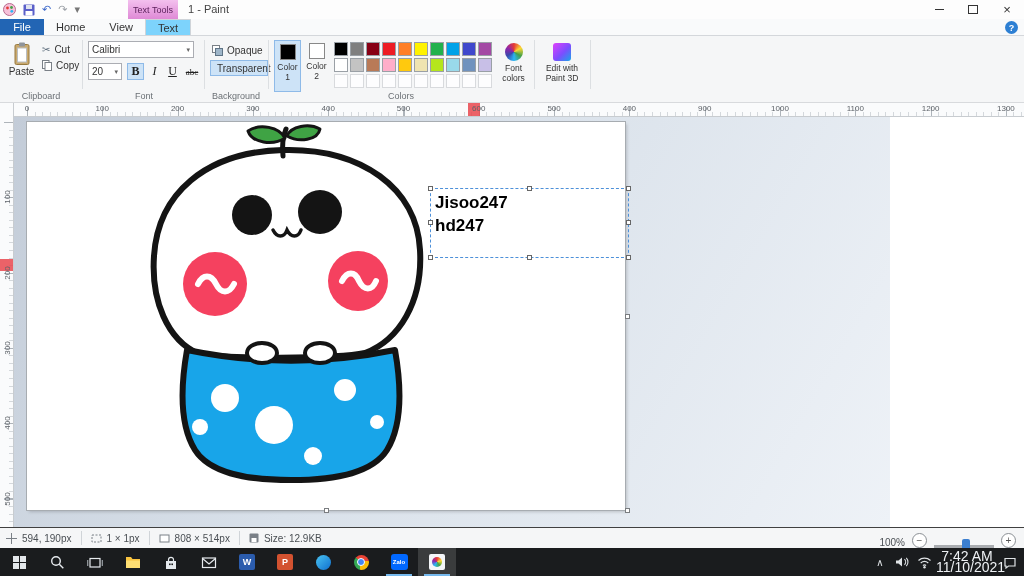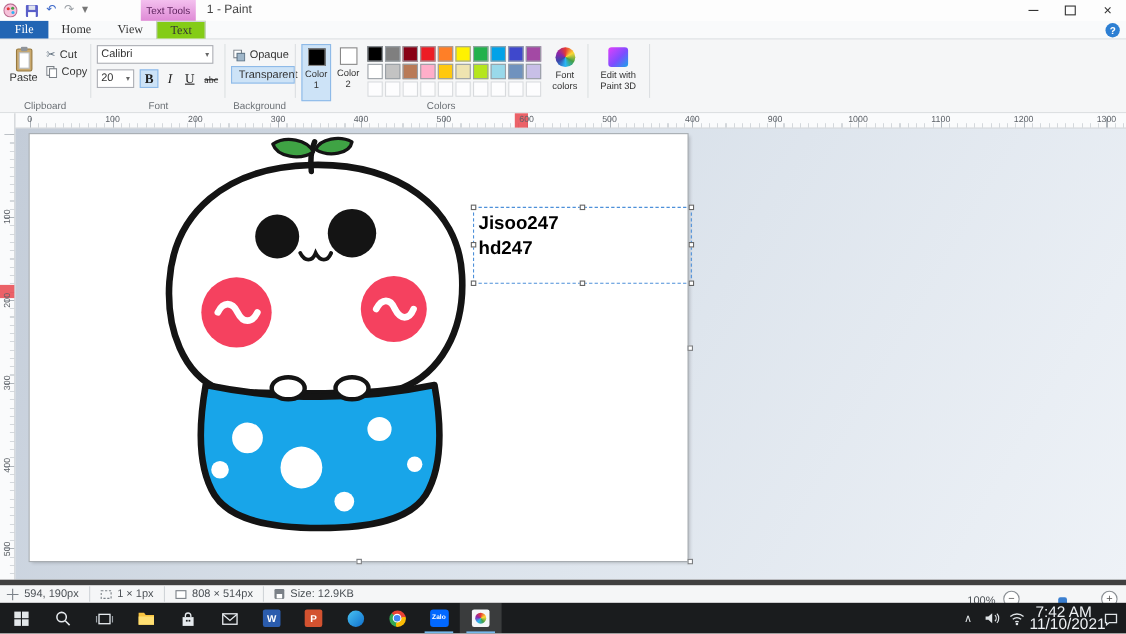--- a/index.html
+++ b/index.html
@@ -14,23 +14,23 @@
            color:#5a1f5a;font-size:9px;display:flex;align-items:center;justify-content:center;}
   .win-title{position:absolute;left:188px;top:0;height:19px;line-height:19px;font-size:11px;color:#444;}
   .win-btns{position:absolute;right:0;top:0;height:19px;display:flex;}
   .win-btn{width:34px;height:19px;display:flex;align-items:center;justify-content:center;font-size:13px;color:#333;}
   .min-glyph{width:9px;height:1px;background:#333;}
   .restore-glyph{width:8px;height:7px;border:1px solid #333;position:relative;background:#fdfdfd;}
   .restore-glyph::before{content:"";position:absolute;left:2px;top:-3px;width:8px;height:7px;border:1px solid #333;z-index:-1;}
   
   .tabrow{position:absolute;left:0;top:19px;width:1024px;height:17px;background:#f9fafb;border-bottom:1px solid #d4d7db;box-sizing:border-box;}
   .tabs{display:flex;height:100%;}
-  .tab{height:100%;display:flex;align-items:center;justify-content:center;font-size:11px;padding:0 12px;color:#333;font-family:Liberation Serif, serif;}
+  .tab{height:100%;display:flex;align-items:center;justify-content:center;font-size:11px;padding:0 12px;color:#333;}
   .tab-file{background:#2265b4;color:#fff;width:20px;}
-  .tab-active{background:#84cc16;border:1px solid #cfd4d9;border-bottom:none;box-sizing:border-box;}
+  .tab-active{background:#7dd3fc;border:1px solid #cfd4d9;border-bottom:none;box-sizing:border-box;}
   .help-btn{position:absolute;right:6px;top:2px;width:13px;height:13px;border-radius:50%;background:#2d7fd3;color:#fff;
             font-size:9px;font-weight:bold;display:flex;align-items:center;justify-content:center;}
   
   .ribbon{position:absolute;left:0;top:36px;width:1024px;height:67px;background:#f5f6f7;border-bottom:1px solid #d8dadd;box-sizing:border-box;}
   .gsep{position:absolute;top:4px;bottom:13px;width:1px;background:#dcdfe2;}
   .glabel{position:absolute;bottom:1px;font-size:9px;color:#6b7075;text-align:center;}
   .rbtn-big{position:absolute;display:flex;flex-direction:column;align-items:center;justify-content:flex-start;font-size:10px;color:#333;}
   .rrow{position:absolute;display:flex;align-items:center;gap:4px;font-size:10px;color:#333;}
   .combo{position:absolute;background:#fff;border:1px solid #abadb3;display:flex;align-items:center;font-size:10px;box-sizing:border-box;padding:0 3px;}
   .combo .arr{margin-left:auto;font-size:7px;color:#666;}
@@ -56,34 +56,34 @@
   .h-mark{position:absolute;left:468px;bottom:0;width:12px;height:13px;background:rgba(232,71,78,.85);}
   .v-ruler{position:absolute;left:0;top:103px;width:14px;height:424px;background-color:#fafbfc;
     border-right:1px solid #c8ccd0;box-sizing:border-box;
     background-image:repeating-linear-gradient(180deg,#aeb4ba 0 1px,transparent 1px 75.3px),
                      repeating-linear-gradient(180deg,#d4d8dc 0 1px,transparent 1px 7.53px);
     background-size:9px 100%,4px 100%;background-position:right 0 top 19px,right 0 top 19px;background-repeat:no-repeat;}
   .vnum{position:absolute;left:50%;transform:translate(-50%,-50%) rotate(-90deg);font-size:8px;color:#5d6268;}
   .v-mark{position:absolute;top:156px;right:0;width:13px;height:12px;background:rgba(232,71,78,.85);}
   .ruler-corner{position:absolute;left:0;top:103px;width:14px;height:14px;background:#eceef0;border-right:1px solid #c8ccd0;border-bottom:1px solid #c8ccd0;box-sizing:border-box;}
   
-  .workarea{position:absolute;left:14px;top:117px;width:1010px;height:410px;
+  .workarea{position:absolute;left:14px;top:117px;width:876px;height:410px;
             background:linear-gradient(120deg,#c3ccd8 0%,#d9e1ea 45%,#eef2f7 100%);}
   .canvas{position:absolute;left:13px;top:5px;width:598px;height:388px;background:#fff;
           box-shadow:0 0 0 1px #a7acb1,2px 2px 3px rgba(0,0,0,.18);}
   .canvas svg{position:absolute;left:0;top:0;}
   .cresize{position:absolute;width:5px;height:5px;background:#fff;border:1px solid #7a7d80;box-sizing:border-box;}
   .textbox{position:absolute;left:403px;top:66px;width:199px;height:70px;border:1px dashed #4d90d9;box-sizing:border-box;}
   .textbox .txt{position:absolute;left:4px;top:2px;font-weight:bold;font-size:17px;line-height:23px;color:#000;white-space:pre;}
   .handle{position:absolute;width:5px;height:5px;background:#fff;border:1px solid #666;box-sizing:border-box;}
   .h-tl{left:-3px;top:-3px}.h-tm{left:50%;margin-left:-3px;top:-3px}.h-tr{right:-3px;top:-3px}
   .h-ml{left:-3px;top:50%;margin-top:-3px}.h-mr{right:-3px;top:50%;margin-top:-3px}
   .h-bl{left:-3px;bottom:-3px}.h-bm{left:50%;margin-left:-3px;bottom:-3px}.h-br{right:-3px;bottom:-3px}
   
-  .statusbar{position:absolute;left:0;top:527px;width:1024px;height:21px;background:#f5f6f7;border-top:5px solid #404040;
+  .statusbar{position:absolute;left:0;top:527px;width:1024px;height:21px;background:#f5f6f7;border-top:1px solid #404040;
              box-sizing:border-box;display:flex;align-items:center;font-size:10px;color:#4a4f54;padding-left:6px;}
   .sb-seg{display:flex;align-items:center;gap:5px;}
   .sb-sep{width:1px;height:14px;background:#d0d4d8;margin:0 9px;}
   .zoom{position:absolute;right:8px;top:0;height:20px;display:flex;align-items:flex-end;gap:7px;}
   .zbtn{width:13px;height:13px;border:1px solid #8a8f94;border-radius:50%;display:flex;align-items:center;justify-content:center;
         font-size:10px;line-height:10px;color:#555;background:#fff;}
   .ztrack{width:60px;height:3px;background:#a9acb0;position:relative;}
   .zthumb{position:absolute;left:28px;top:-6px;width:8px;height:15px;background:#3b7fd0;border-radius:2px;}
   
   .taskbar{position:absolute;left:0;top:548px;width:1024px;height:28px;background:#1a1c1e;display:flex;align-items:stretch;}

